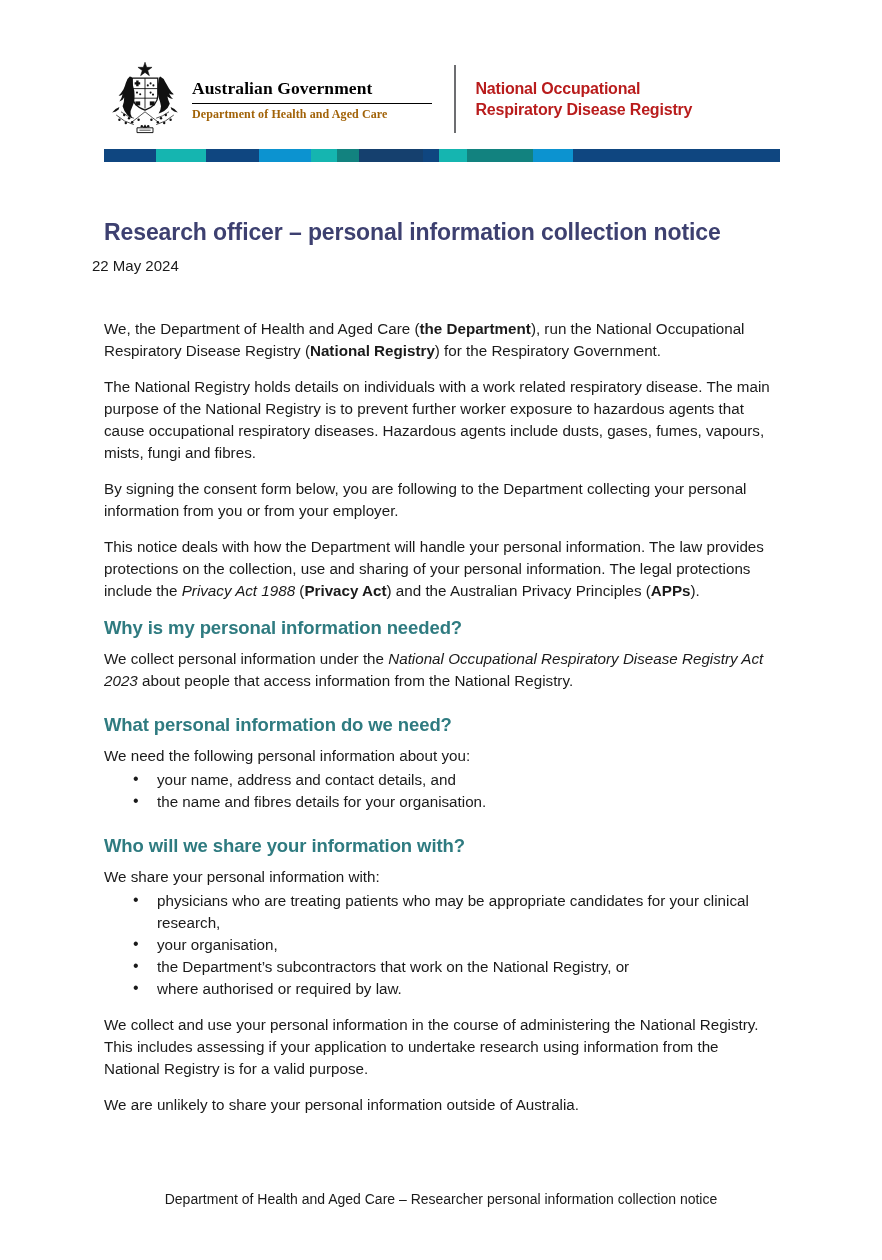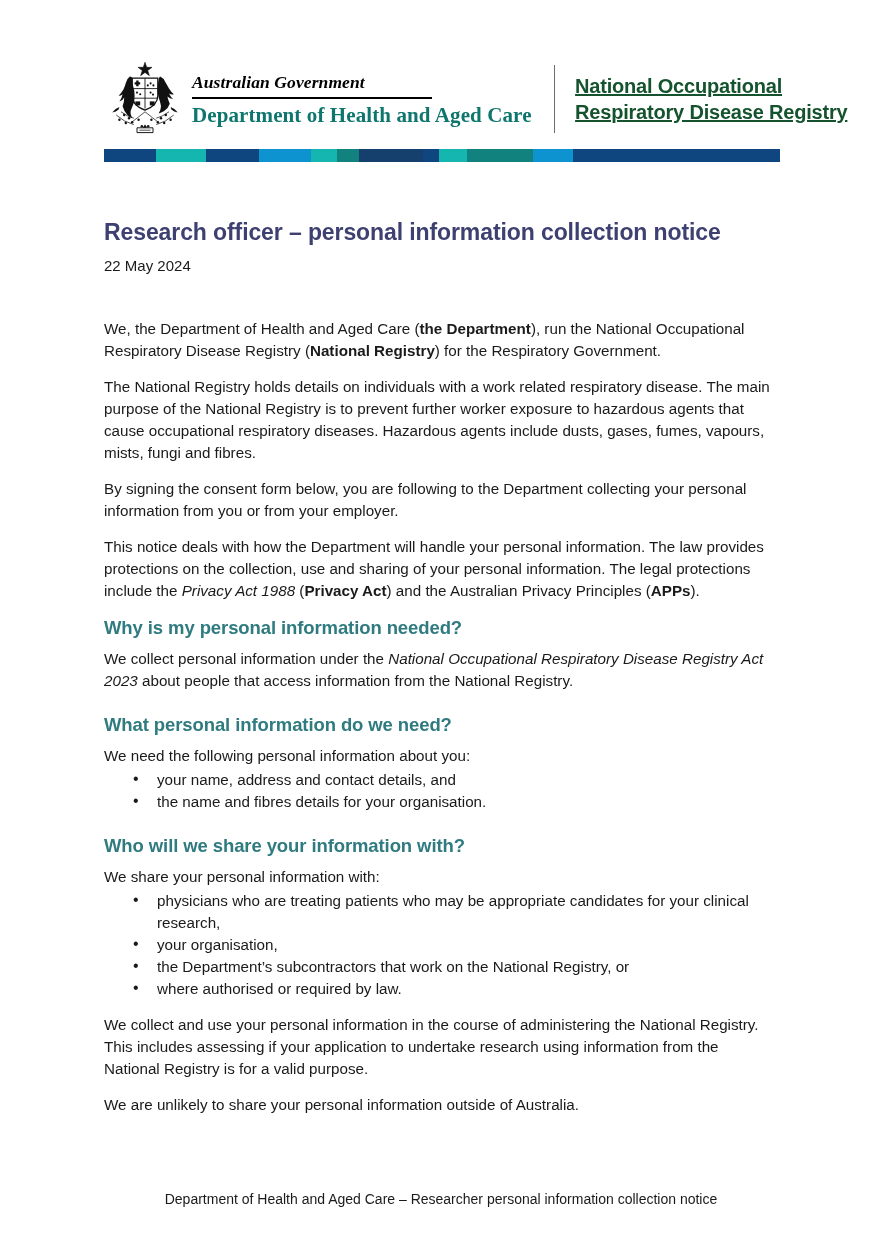--- a/index.html
+++ b/index.html
@@ -44,53 +44,51 @@
     flex: 0 0 auto;
   }
   .gov-line1 {
     font-family: "Liberation Serif", serif;
     font-weight: bold;
     font-size: 17.5px;
     letter-spacing: 0.1px;
     color: #000000;
     white-space: nowrap;
     line-height: 1.25;
-    font-style: italic;
   }
   .gov-rule {
     height: 1.5px;
     background: #000000;
     margin: 3px 0 3px 0;
     width: 240px;
   }
   .gov-line2 {
     font-family: "Liberation Serif", serif;
     font-weight: bold;
-    font-size: 21px;
+    font-size: 12px;
     letter-spacing: 0.1px;
-    color: #0f766e;
+    color: #a16207;
     white-space: nowrap;
     line-height: 1.25;
   }
   .header-divider {
     width: 1.5px;
     height: 68px;
     background: #6d6e71;
     margin-left: 22px;
     margin-right: 20px;
     flex: 0 0 1.5px;
   }
   .registry-block {
-    font-size: 20px;
-    font-weight: bold;
-    color: #14532d;
+    font-size: 16px;
+    font-weight: bold;
+    color: #b91c1c;
     line-height: 1.32;
     letter-spacing: -0.2px;
     white-space: nowrap;
-    text-decoration: underline;
   }
 
   
   .colorbar {
     position: absolute;
     left: 104px;
     top: 149px;
     width: 676px;
     height: 13px;
     display: flex;
@@ -104,21 +102,21 @@
     top: 219px;
     width: 690px;
     font-size: 23px;
     font-weight: bold;
     color: #3d4070;
     letter-spacing: -0.1px;
     line-height: 1.2;
   }
   .doc-date {
     position: absolute;
-    left: 104px;
+    left: 92px;
     top: 255px;
     font-size: 15px;
     color: #1a1a1a;
     line-height: 1.4;
   }
 
   
   .body-content {
     position: absolute;
     left: 104px;

